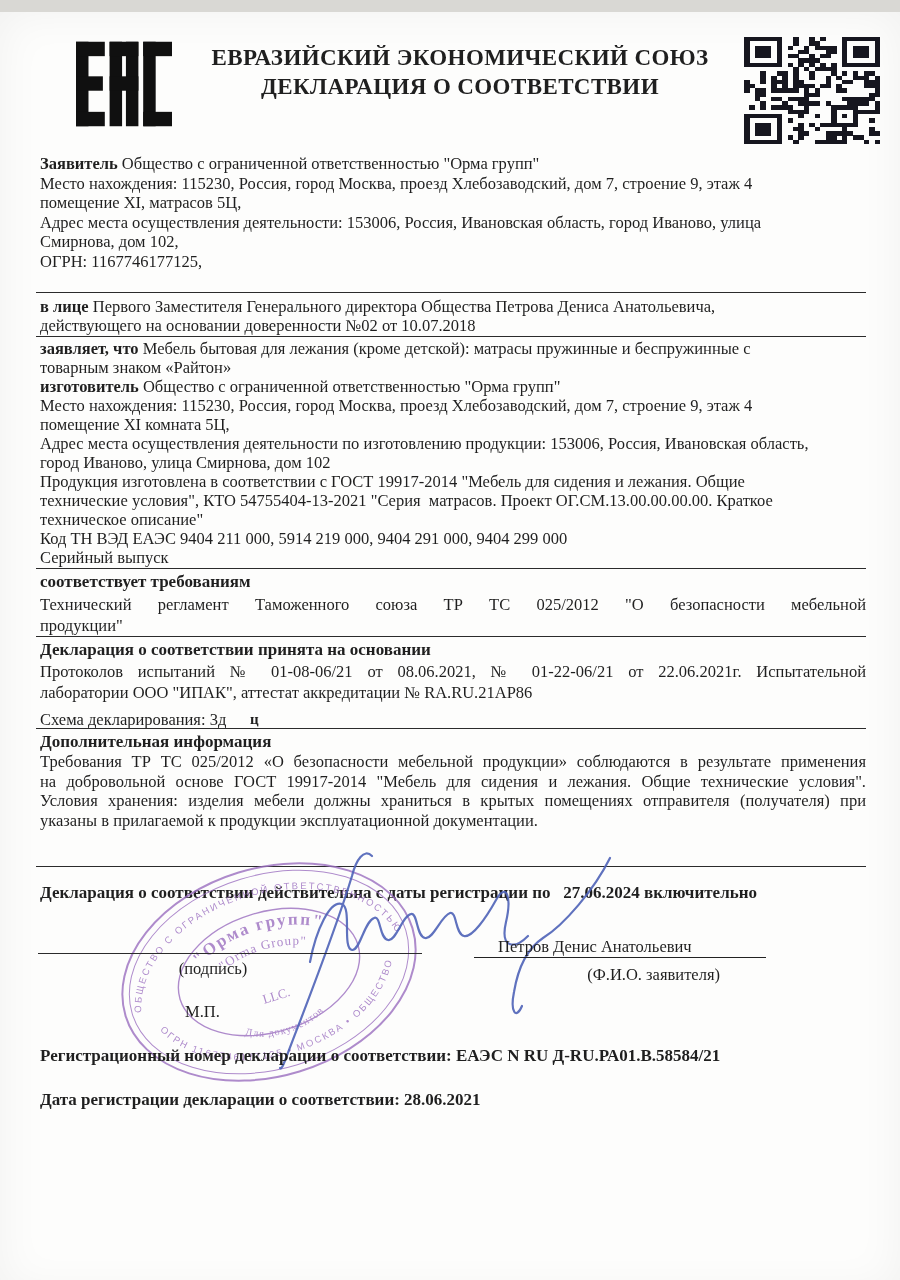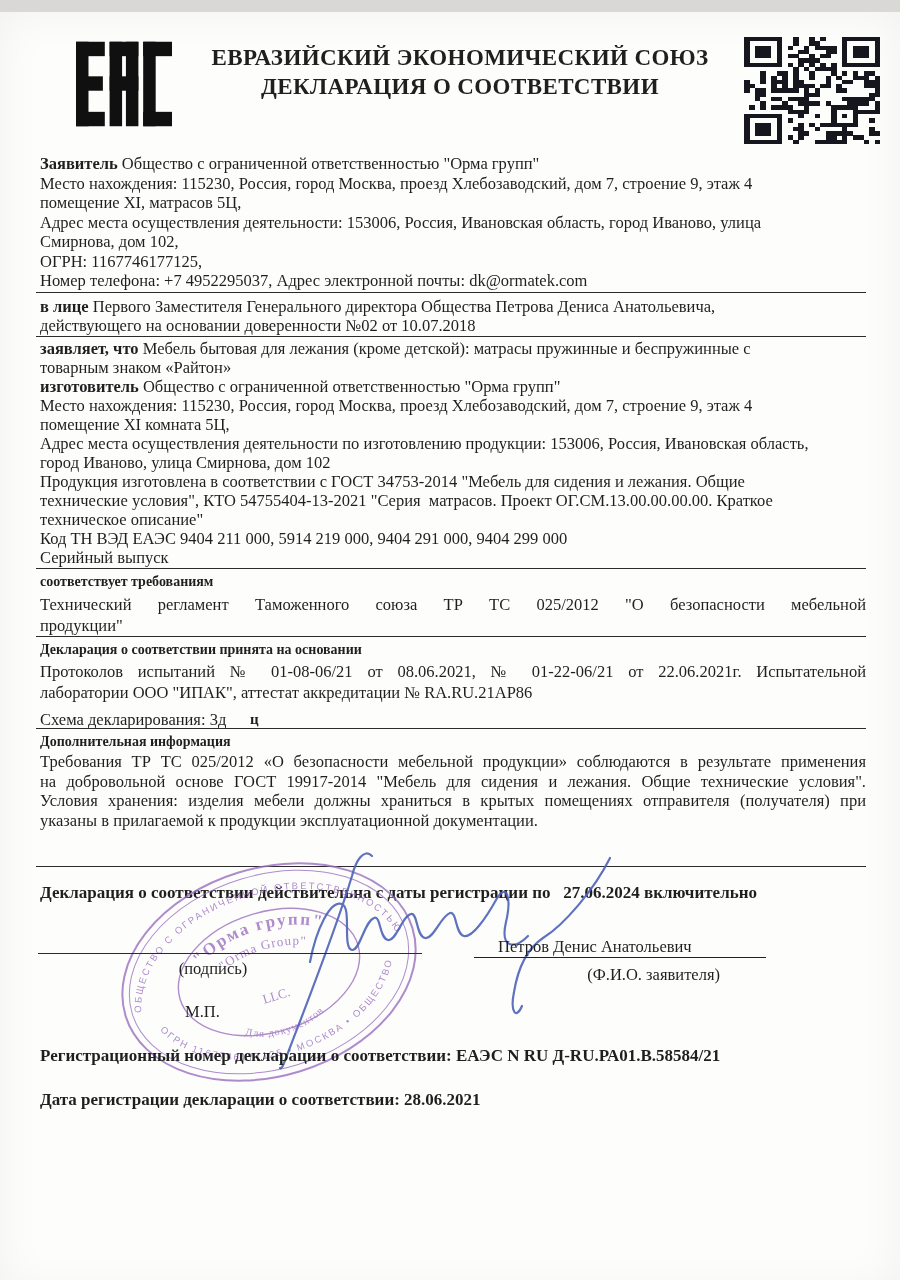--- a/index.html
+++ b/index.html
@@ -7,21 +7,21 @@
         font-family:"Liberation Serif","DejaVu Serif",serif;color:var(--ink,#1f1f1f);
         overflow:hidden;box-shadow:inset 0 0 45px rgba(0,0,0,.05);}
   .abs{position:absolute;left:40px;width:826px;}
   .line{font-size:16.5px;line-height:19px;white-space:pre-wrap;}
   .line b{font-weight:700;}
   .line.j{white-space:normal;text-align:justify;text-align-last:justify;}
   .lh195 .line{line-height:19.5px;}
   .lh21 .line{line-height:21px;}
   .rule{position:absolute;left:36px;width:830px;border-top:1.8px solid var(--rule,#2b2b2b);height:0;}
   .rule.thin{border-top-width:1.3px;}
-  .h{position:absolute;left:40px;font-weight:700;font-size:14px;line-height:19px;}
+  .h{position:absolute;left:40px;font-weight:700;font-size:17px;line-height:19px;}
   .doc-title{position:absolute;left:178px;top:31px;width:564px;text-align:center;
              font-weight:700;font-size:23px;line-height:29px;letter-spacing:.4px;}
   .logo{position:absolute;left:76px;top:27px;width:96px;height:90px;color:#101010;}
   .qr{position:absolute;left:744px;top:25px;width:136px;height:107px;color:#16161f;}
   .stamp{position:absolute;left:112px;top:848px;width:315px;height:224px;color:var(--stamp,#9b6fc0);opacity:.8;}
   .sig{position:absolute;left:278px;top:828px;width:360px;height:250px;color:var(--sig,#4f63b8);}
   .sigline{position:absolute;left:38px;top:941px;width:384px;border-top:1.6px solid #2b2b2b;}
   .cap{position:absolute;font-size:16.5px;}
   .fio-line{position:absolute;left:474px;top:925px;width:292px;height:21px;border-bottom:1.7px solid #222;
             font-size:16.5px;padding-left:24px;box-sizing:border-box;}
@@ -358,39 +358,38 @@
       </svg>
   </div>
 
   <div class="abs lh195" style="top:142px">
       <div class="line"><b>Заявитель </b><span>Общество с ограниченной ответственностью "Орма групп"</span></div>
       <div class="line"><span>Место нахождения: 115230, Россия, город Москва, проезд Хлебозаводский, дом 7, строение 9, этаж 4</span></div>
       <div class="line"><span>помещение XI, матрасов 5Ц,</span></div>
       <div class="line"><span>Адрес места осуществления деятельности: 153006, Россия, Ивановская область, город Иваново, улица</span></div>
       <div class="line"><span>Смирнова, дом 102,</span></div>
       <div class="line"><span>ОГРН: 1167746177125,</span></div>
-      <div class="line"><span>Номер телефона: +7 4952295037, Адрес электронной почты: dk@ormatek.com</span></div>
     </div>
   <div class="rule" style="top:280px"></div>
 
   <div class="abs" style="top:285px">
       <div class="line"><b>в лице </b><span>Первого Заместителя Генерального директора Общества Петрова Дениса Анатольевича,</span></div>
       <div class="line"><span>действующего на основании доверенности №02 от 10.07.2018</span></div>
     </div>
   <div class="rule" style="top:324px"></div>
 
   <div class="abs" style="top:327px">
       <div class="line"><b>заявляет, что </b><span>Мебель бытовая для лежания (кроме детской): матрасы пружинные и беспружинные с</span></div>
       <div class="line"><span>товарным знаком «Райтон»</span></div>
       <div class="line"><b>изготовитель </b><span>Общество с ограниченной ответственностью "Орма групп"</span></div>
       <div class="line"><span>Место нахождения: 115230, Россия, город Москва, проезд Хлебозаводский, дом 7, строение 9, этаж 4</span></div>
       <div class="line"><span>помещение XI комната 5Ц,</span></div>
       <div class="line"><span>Адрес места осуществления деятельности по изготовлению продукции: 153006, Россия, Ивановская область,</span></div>
       <div class="line"><span>город Иваново, улица Смирнова, дом 102</span></div>
-      <div class="line"><span>Продукция изготовлена в соответствии с ГОСТ 34753-2014 "Мебель для сидения и лежания. Общие</span></div>
+      <div class="line"><span>Продукция изготовлена в соответствии с ГОСТ 19917-2014 "Мебель для сидения и лежания. Общие</span></div>
       <div class="line"><span>технические условия", КТО 54755404-13-2021 "Серия  матрасов. Проект ОГ.СМ.13.00.00.00.00. Краткое</span></div>
       <div class="line"><span>техническое описание"</span></div>
       <div class="line"><span>Код ТН ВЭД ЕАЭС 9404 211 000, 5914 219 000, 9404 291 000, 9404 299 000</span></div>
       <div class="line"><span>Серийный выпуск</span></div>
     </div>
   <div class="rule thin" style="top:556px"></div>
 
   <div class="h" style="top:560px">соответствует требованиям</div>
   <div class="abs lh21" style="top:582px">
       <div class="line j"><span>Технический регламент Таможенного союза ТР ТС 025/2012 "О безопасности мебельной</span></div>

